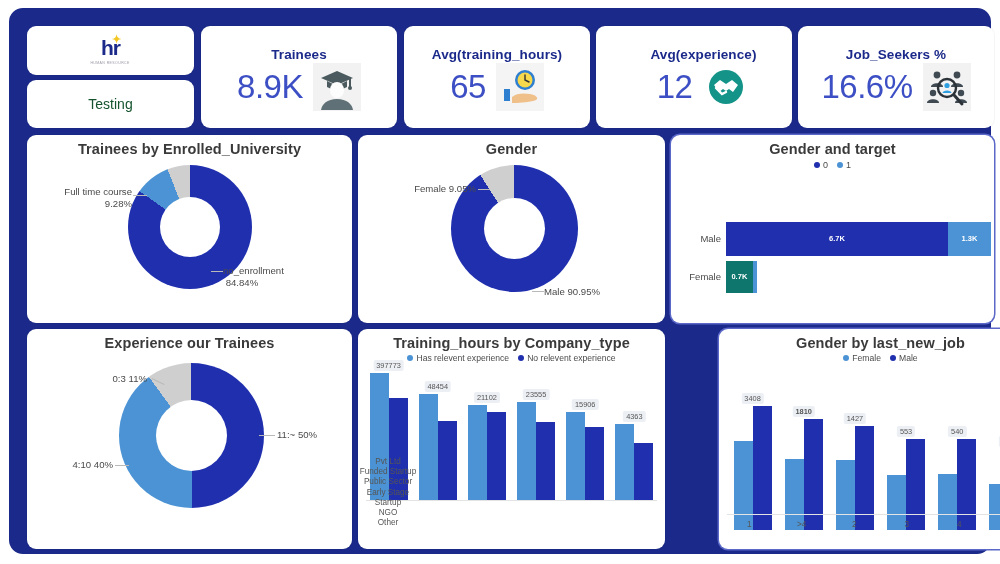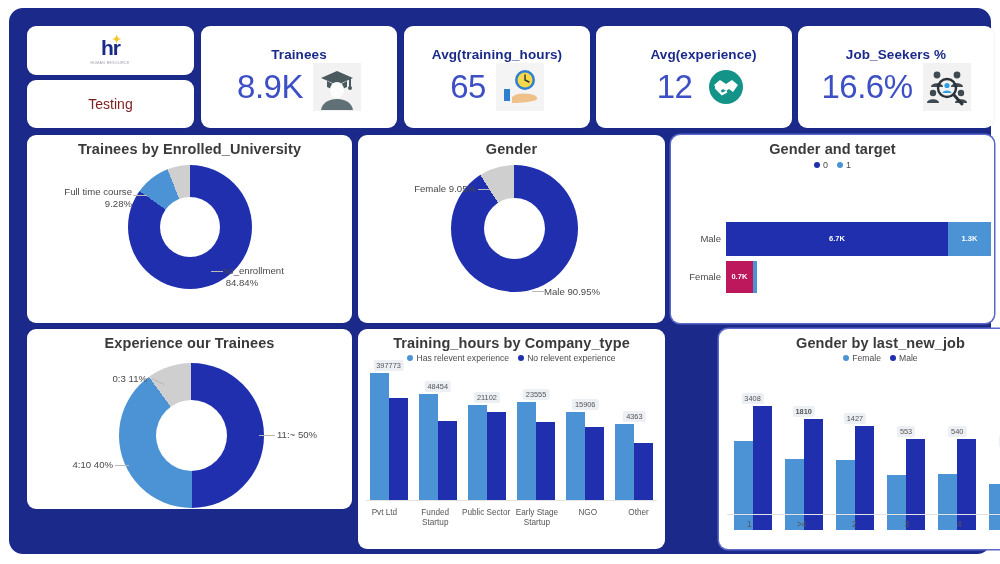--- a/index.html
+++ b/index.html
@@ -70,21 +70,21 @@
     color: #9a9aa8;
     letter-spacing: .4px;
     margin-top: 3px;
     transform: scale(.98);
   }
   #testing-card {
     left: 11px; top: 65px; width: 167px; height: 48px;
     display: flex; align-items: center; justify-content: center;
   }
   #testing-card .t {
-    font-size: 14px; color: #7f1d1d; font-weight: 500;
+    font-size: 14px; color: #14532d; font-weight: 500;
   }
   
   .kpi {
     height: 102px;
     padding: 8px 6px 0 6px;
     display: flex; flex-direction: column; align-items: center;
   }
   .kpi-label {
     font-size: 13.5px;
     color: #1b2a8a;
@@ -106,21 +106,21 @@
   .kpi-icon { width: 48px; height: 48px; flex: 0 0 48px; }
   #kpi1 { left: 185px; top: 11px; width: 196px; }
   #kpi2 { left: 388px; top: 11px; width: 186px; }
   #kpi3 { left: 580px; top: 11px; width: 196px; padding-left: 25px; }
   #kpi4 { left: 782px; top: 11px; width: 196px; }
 
   
   #c-univ    { left: 11px;  top: 120px; width: 325px; height: 188px; }
   #c-gender  { left: 342px; top: 120px; width: 307px; height: 188px; }
   #c-target  { left: 655px; top: 120px; width: 323px; height: 188px; }
-  #c-exp     { left: 11px;  top: 314px; width: 325px; height: 180px; }
+  #c-exp     { left: 11px;  top: 314px; width: 325px; height: 220px; }
   #c-train   { left: 342px; top: 314px; width: 307px; height: 220px; }
   #c-lastjob { left: 655px; top: 314px; width: 323px; height: 220px; margin-left: 48px; }
   #c-target, #c-lastjob { box-shadow: 0 0 0 1.5px #5b68c8; }
 
   .chart-body { position: relative; width: 100%; height: calc(100% - 24px); }
 
   
   .donut-wrap { position: relative; width: 100%; height: 100%; }
   .donut {
     position: absolute;
@@ -332,21 +332,21 @@
               </div>
               <div class="hseg" style="width:43px;background:#4b93d4;">
                 <span>1.3K</span>
               </div>
             </div>
           </div>
 
           <div class="hbar-row" style="left:4px;top:91px;width:316px;height:32px;">
             <div class="hbar-cat">Female</div>
             <div class="hbar-track" style="width:31px;">
-              <div class="hseg" style="width:44px;background:#be185d;">
+              <div class="hseg" style="width:44px;background:#0f766e;">
                 <span>0.7K</span>
               </div>
               <div class="hseg" style="width:7px;background:#4b93d4;"></div>
             </div>
           </div>
         </div>
       </div>
 
       <div class="card" id="c-exp">
         <div class="card-title">Experience our Trainees</div>
@@ -398,21 +398,21 @@
               <div class="vbar" style="height:89px;background:#4b93d4;"></div>
               <div class="vbar" style="height:74px;background:#1f2fae;"></div>
             </div>
             <div class="vgroup">
               <div class="vlabel" style="bottom:79px;">4363</div>
               <div class="vbar" style="height:77px;background:#4b93d4;"></div>
               <div class="vbar" style="height:58px;background:#1f2fae;"></div>
             </div>
           </div>
           <div class="baseline" style="bottom:42px;"></div>
-          <div class="xticks" style="bottom:14px;padding:0 1px;">
+          <div class="xticks" style="bottom:14px;padding:0 1px;flex-direction:column;">
             <div class="xtick">Pvt Ltd</div>
             <div class="xtick">Funded Startup</div>
             <div class="xtick">Public Sector</div>
             <div class="xtick">Early Stage Startup</div>
             <div class="xtick">NGO</div>
             <div class="xtick">Other</div>
           </div>
         </div>
       </div>
 

